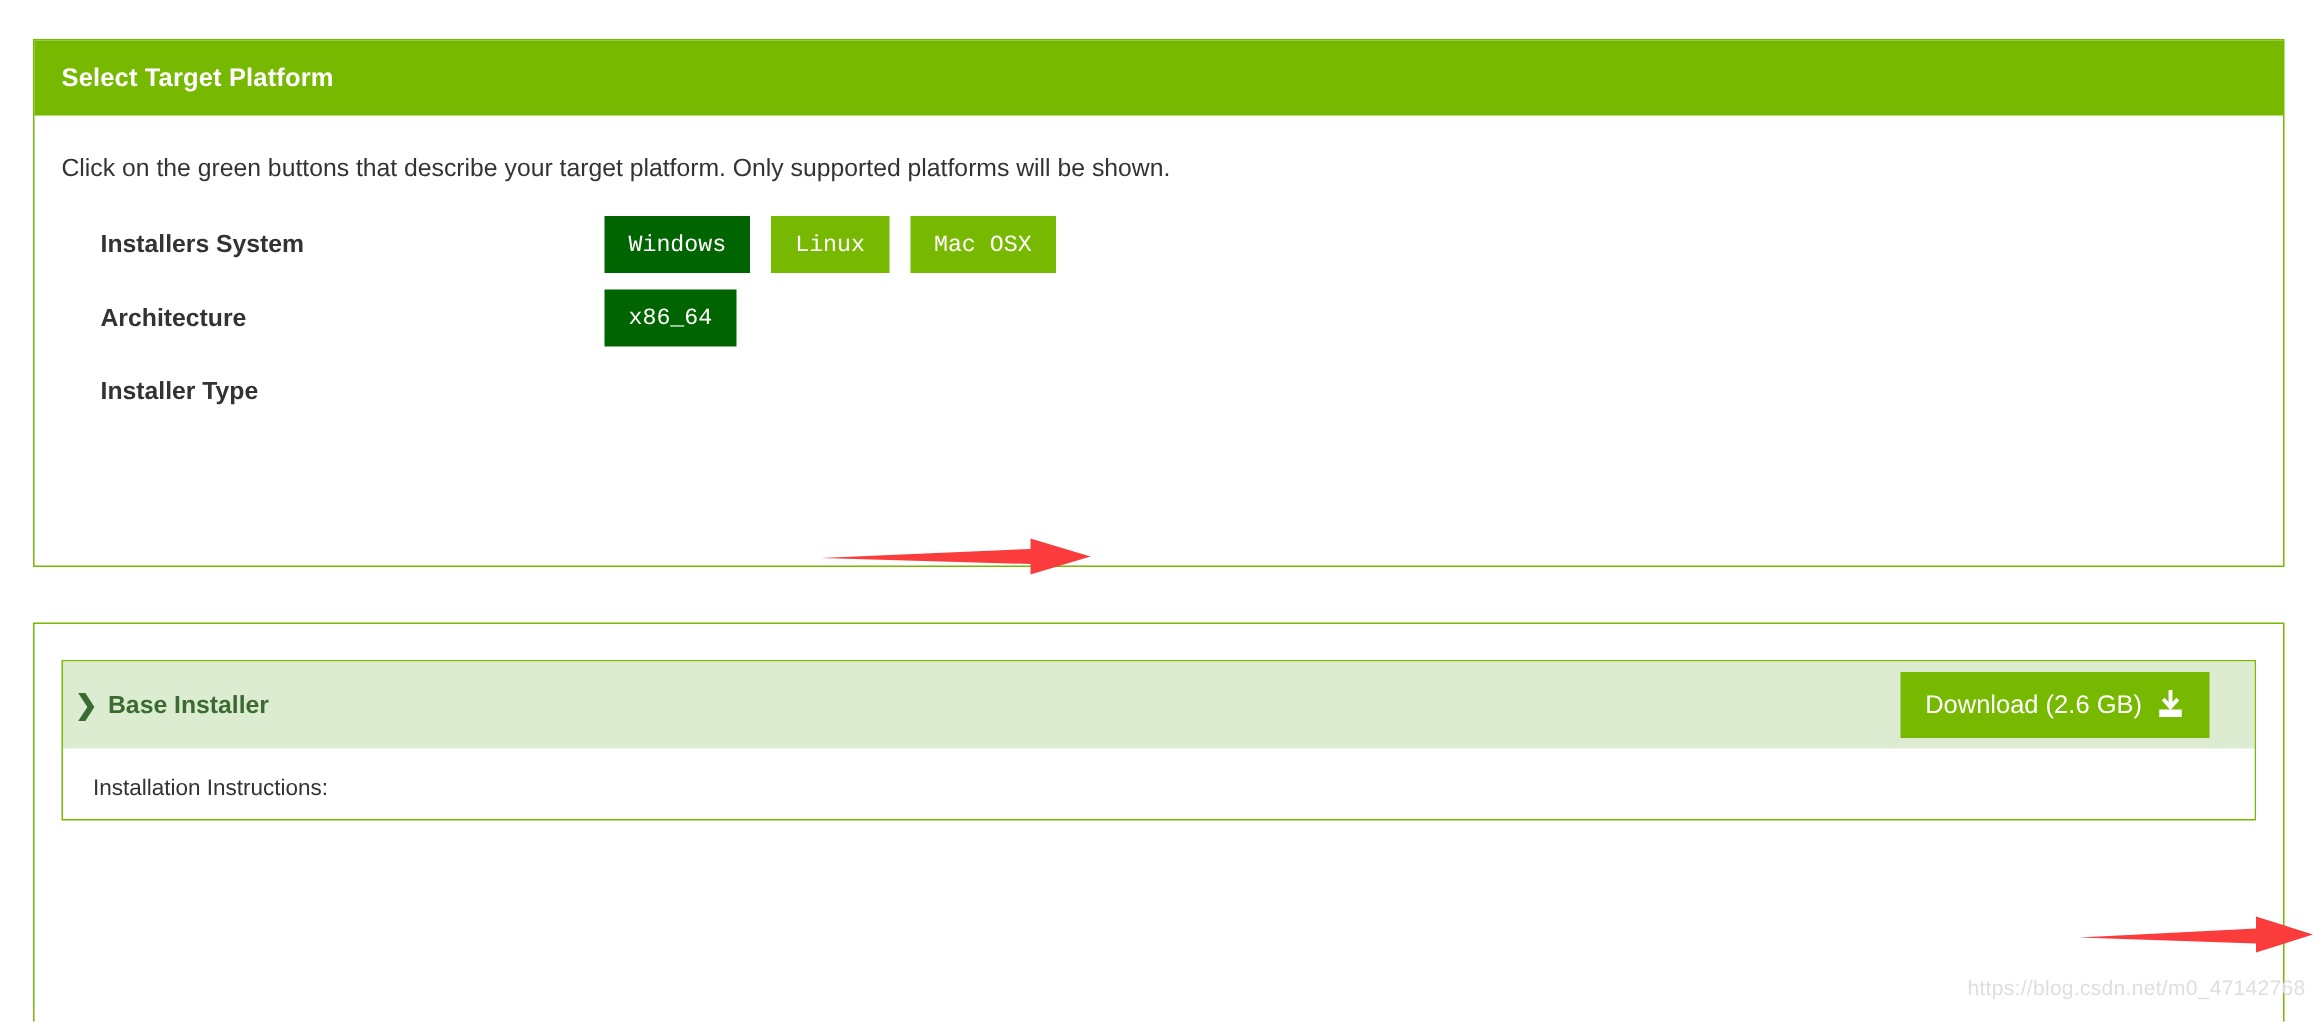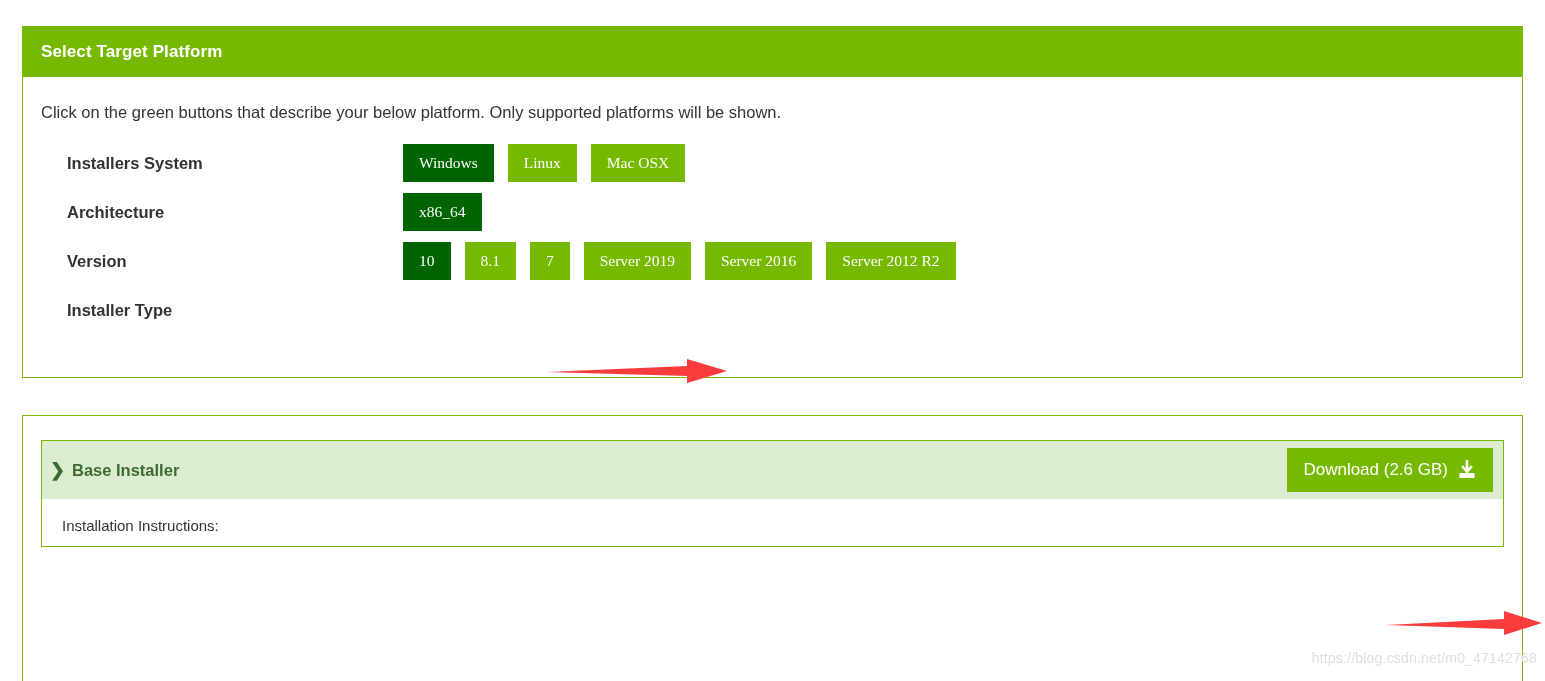--- a/index.html
+++ b/index.html
@@ -82,21 +82,21 @@
   }
   .plat-btn {
     background: #76b900;
     color: #ffffff;
     font-size: 15.5px;
     border: none;
     padding: 0 16px;
     height: 38px;
     line-height: 38px;
     cursor: pointer;
-    font-family: Liberation Serif, serif;
+    font-family: Liberation Mono, monospace;
     white-space: nowrap;
     text-align: center;
   }
   .plat-btn.selected {
     background: #006400;
   }
 
   
   .dl-text {
     font-size: 16.5px;
@@ -141,21 +141,21 @@
     color: #ffffff;
     border: none;
     font-size: 17px;
     height: 44px;
     padding: 0 16px;
     display: flex;
     align-items: center;
     gap: 9px;
     cursor: pointer;
     font-family: "Liberation Sans", sans-serif;
-    margin-right: 0;
+    margin-right: 20px;
     text-align: right;
   }
   .dl-icon { display: block; }
   .installer-body {
     background: #ffffff;
     padding: 18px 0 12px 20px;
     font-size: 15px;
     color: #333333;
   }
 
@@ -177,51 +177,40 @@
     letter-spacing: 0.2px;
     user-select: none;
   }
 </style>
 </head>
 <body>
 
 <div class="panel" id="panel-select">
   <div class="panel-header">Select Target Platform</div>
   <div class="panel-body">
-    <div class="intro">Click on the green buttons that describe your below platform. Only supported platforms will be shown.</div>
+    <div class="intro">Click on the green buttons that describe your target platform. Only supported platforms will be shown.</div>
 
     <div class="sel-rows">
 
       <div class="sel-row">
         <div class="sel-label">Installers System</div>
         <div class="btn-group">
           <button class="plat-btn selected">Windows</button>
           <button class="plat-btn">Linux</button>
           <button class="plat-btn">Mac OSX</button>
         </div>
       </div>
 
       <div class="sel-row">
         <div class="sel-label">Architecture</div>
         <div class="btn-group">
           <button class="plat-btn selected">x86_64</button>
         </div>
       </div>
 
-      <div class="sel-row">
-        <div class="sel-label">Version</div>
-        <div class="btn-group">
-          <button class="plat-btn selected">10</button>
-          <button class="plat-btn">8.1</button>
-          <button class="plat-btn">7</button>
-          <button class="plat-btn">Server 2019</button>
-          <button class="plat-btn">Server 2016</button>
-          <button class="plat-btn">Server 2012 R2</button>
-        </div>
-      </div>
 
       <div class="sel-row">
         <div class="sel-label">Installer Type</div>
       </div>
 
     </div>
   </div>
 </div>
 
 <div class="panel" id="panel-download">

